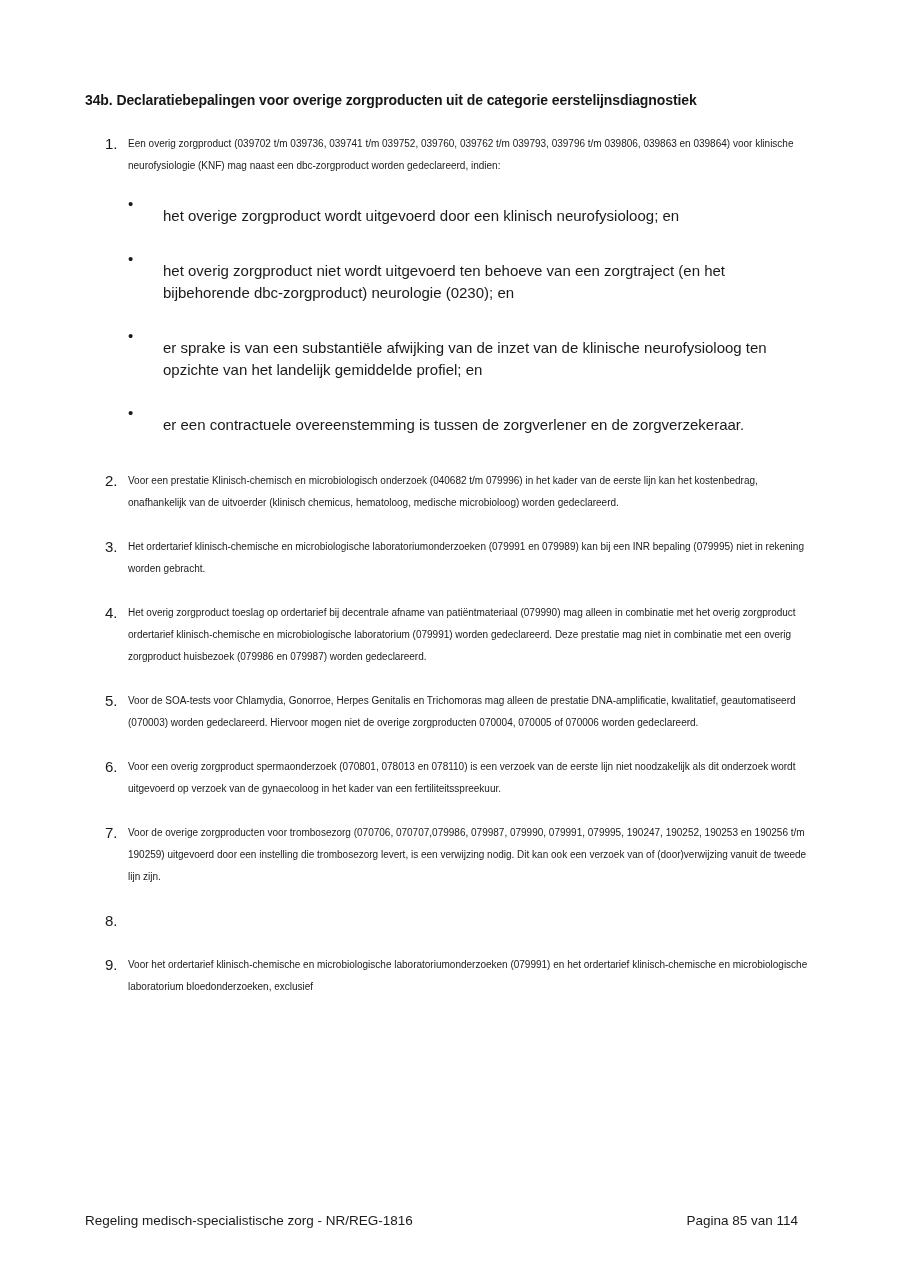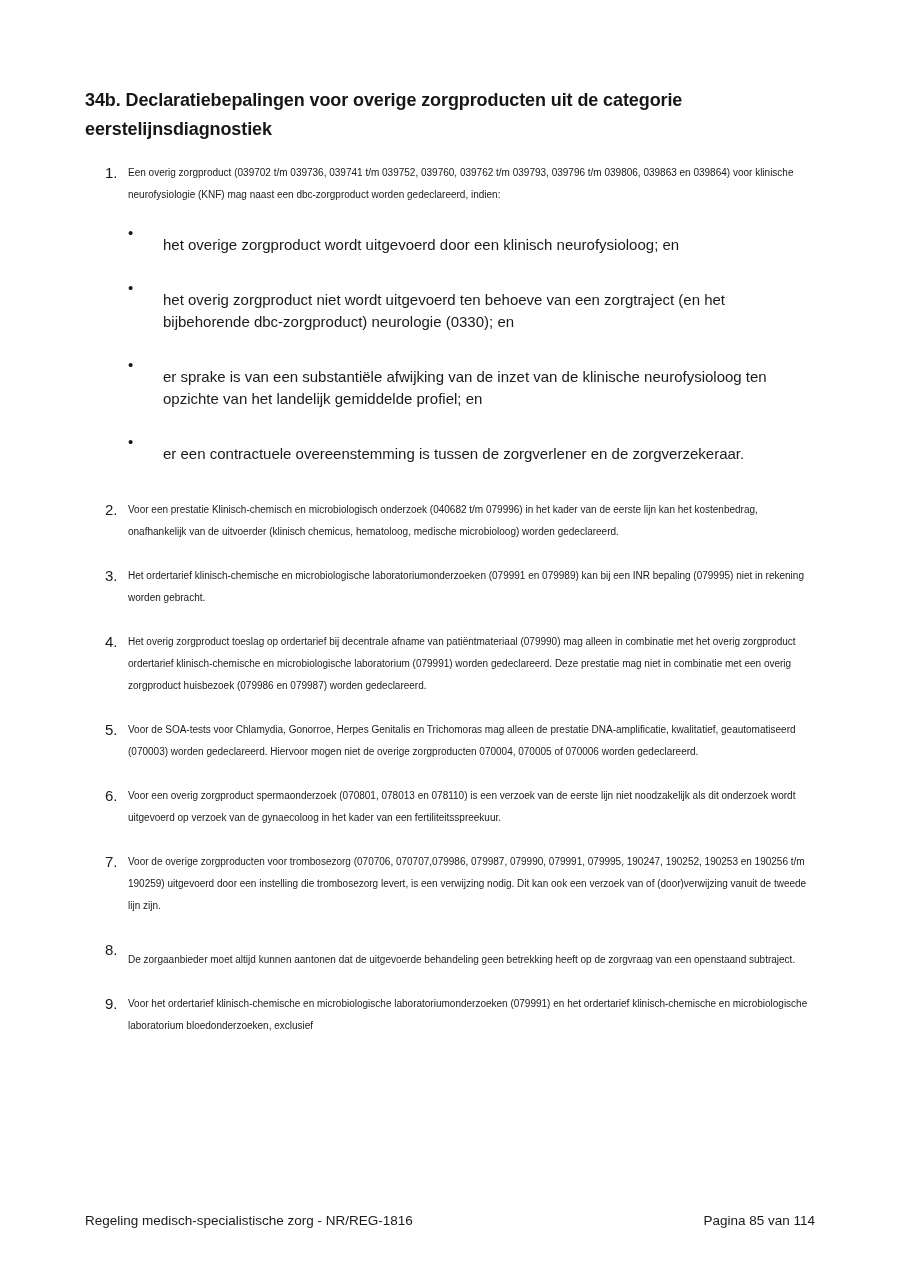--- a/index.html
+++ b/index.html
@@ -18,21 +18,21 @@
     box-sizing: border-box;
   }
   .content {
     position: absolute;
     top: 0;
     left: 85px;
     right: 85px;
     padding-top: 86px;
   }
   .doc-title {
-    font-size: 18px;
+    font-size: 14px;
     font-weight: 700;
     line-height: 29px;
     margin: 0 0 18px 0;
     max-width: 715px;
     letter-spacing: -0.1px;
     color: #161616;
   }
   .items {
     margin-left: 20px; 
   }
@@ -73,21 +73,21 @@
   }
   .bullet p {
     margin: 12px;
     font-size: 15px;
     line-height: 22px;
     flex: 1 1 auto;
   }
   .footer {
     position: absolute;
     left: 85px;
-    right: 85px;
+    right: 102px;
     top: 1212px;
     display: flex;
     justify-content: space-between;
     font-size: 13.5px;
     line-height: 18px;
     color: #1a1a1a;
   }
 </style>
 </head>
 <body>
@@ -103,21 +103,21 @@
         <div class="marker">1.</div>
         <div class="body">
           <p>Een overig zorgproduct (039702 t/m 039736, 039741 t/m 039752, 039760, 039762 t/m 039793, 039796 t/m 039806, 039863 en 039864) voor klinische neurofysiologie (KNF) mag naast een dbc-zorgproduct worden gedeclareerd, indien:</p>
           <div class="bullets">
             <div class="bullet">
               <div class="b-marker">•</div>
               <p>het overige zorgproduct wordt uitgevoerd door een klinisch neurofysioloog; en</p>
             </div>
             <div class="bullet">
               <div class="b-marker">•</div>
-              <p>het overig zorgproduct niet wordt uitgevoerd ten behoeve van een zorgtraject (en het bijbehorende dbc-zorgproduct) neurologie (0330); en</p>
+              <p>het overig zorgproduct niet wordt uitgevoerd ten behoeve van een zorgtraject (en het bijbehorende dbc-zorgproduct) neurologie (0230); en</p>
             </div>
             <div class="bullet">
               <div class="b-marker">•</div>
               <p>er sprake is van een substantiële afwijking van de inzet van de klinische neurofysioloog ten opzichte van het landelijk gemiddelde profiel; en</p>
             </div>
             <div class="bullet">
               <div class="b-marker">•</div>
               <p>er een contractuele overeenstemming is tussen de zorgverlener en de zorgverzekeraar.</p>
             </div>
           </div>
@@ -162,21 +162,20 @@
       <div class="item">
         <div class="marker">7.</div>
         <div class="body">
           <p>Voor de overige zorgproducten voor trombosezorg (070706, 070707,079986, 079987, 079990, 079991, 079995, 190247, 190252, 190253 en 190256 t/m 190259) uitgevoerd door een instelling die trombosezorg levert, is een verwijzing nodig. Dit kan ook een verzoek van of (door)verwijzing vanuit de tweede lijn zijn.</p>
         </div>
       </div>
 
       <div class="item">
         <div class="marker">8.</div>
         <div class="body">
-          <p class="second-para">De zorgaanbieder moet altijd kunnen aantonen dat de uitgevoerde behandeling geen betrekking heeft op de zorgvraag van een openstaand subtraject.</p>
         </div>
       </div>
 
       <div class="item">
         <div class="marker">9.</div>
         <div class="body">
           <p>Voor het ordertarief klinisch-chemische en microbiologische laboratoriumonderzoeken (079991) en het ordertarief klinisch-chemische en microbiologische laboratorium bloedonderzoeken, exclusief</p>
         </div>
       </div>
 

